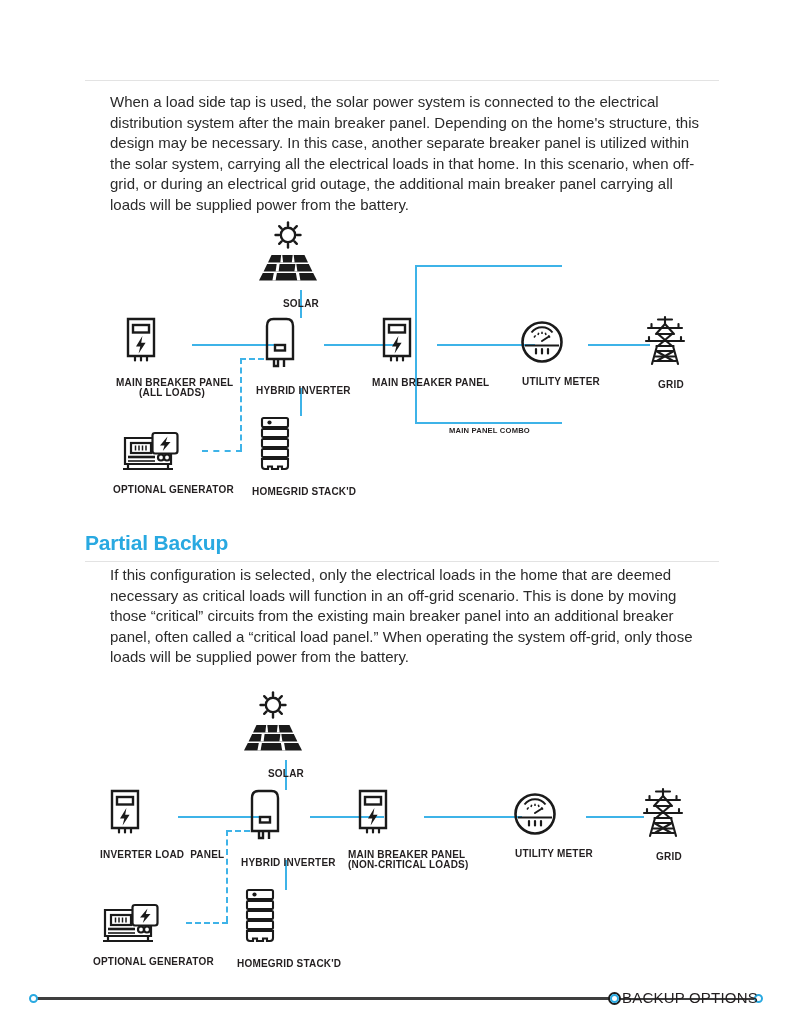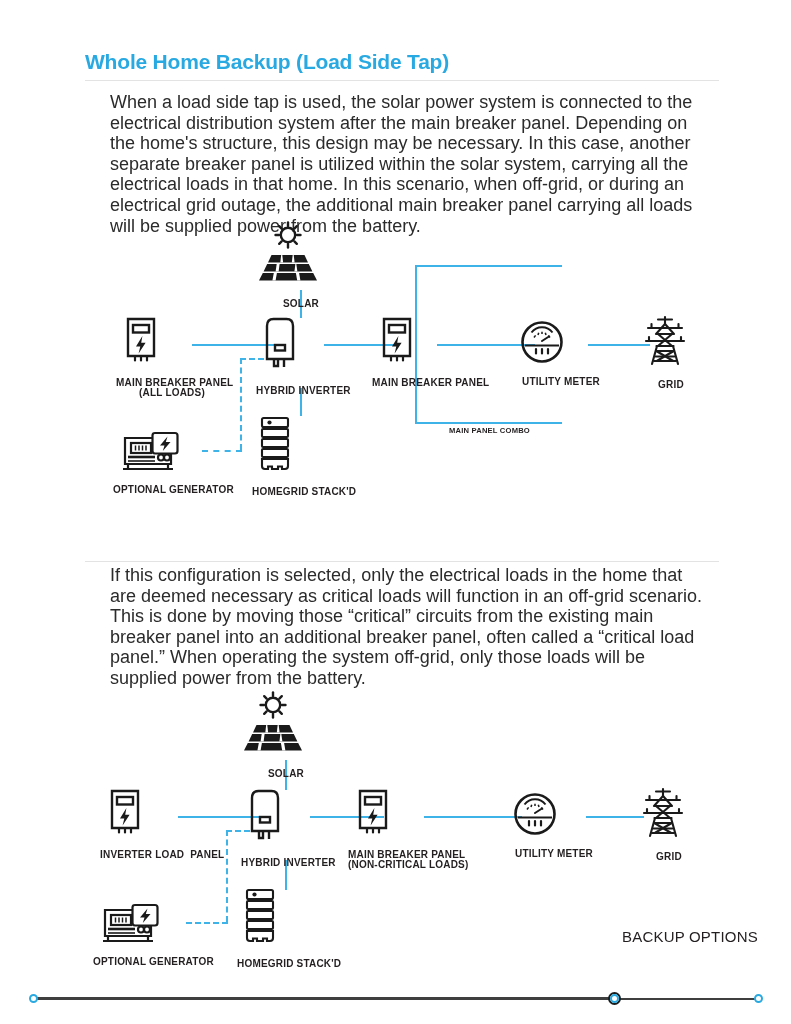--- a/index.html
+++ b/index.html
@@ -15,21 +15,21 @@
     position:absolute;left:85px;
     font-size:21px;font-weight:bold;letter-spacing:-0.2px;
     color:#29a9e1;white-space:nowrap;
   }
   .head-rule{
     position:absolute;left:85px;width:634px;height:1px;
     background:#e3e3e3;
   }
   .body-text{
     position:absolute;left:110px;width:600px;
-    font-size:18px;line-height:20.6px;color:#2b2b2b;
+    font-size:15px;line-height:20.6px;color:#2b2b2b;
   }
 
   
   .diagram{position:absolute;left:0;top:0;width:791px;}
   .node{position:absolute;text-align:center;}
   .node .glyph{display:block;margin:0 auto;}
   .node .cap{
     display:block;font-size:10px;font-weight:bold;
     letter-spacing:0.2px;line-height:9.6px;color:#231f20;
     white-space:pre;margin-top:11px;
@@ -73,21 +73,20 @@
     position:absolute;font-size:15px;color:#231f20;
     letter-spacing:0.2px;white-space:nowrap;
   }
   svg{display:block;overflow:visible;}
 </style>
 </head>
 <body>
 
 <div class="page">
 
-  <div class="section-head" style="top:50px;">Whole Home Backup (Load Side Tap)</div>
   <div class="head-rule" style="top:80px;"></div>
   <div class="body-text" style="top:92px;">When a load side tap is used, the solar power system is connected to the electrical distribution system after the main breaker panel. Depending on the home's structure, this design may be necessary. In this case, another separate breaker panel is utilized within the solar system, carrying all the electrical loads in that home. In this scenario, when off-grid, or during an electrical grid outage, the additional main breaker panel carrying all loads will be supplied power from the battery.</div>
 
   <div class="diagram">
 
     <div class="bracket" style="left:415px;top:265px;width:145px;height:155px;border-right:none;"></div>
 
     <div class="wire wire-v" style="left:300px;top:290px;height:28px;"></div>
 
     <div class="wire wire-h" style="left:192px;top:344px;width:85px;"></div>
@@ -279,20 +278,21 @@
           </g>
           <circle cx="17.5" cy="6.5" r="2.1" fill="#1a1a1a"></circle>
         </svg>
       </span>
       <span class="cap">HOMEGRID STACK'D</span>
     </div>
 
     <div class="lbl-plain" style="left:449px;top:426px;">MAIN PANEL COMBO</div>
   </div>
 
+  <div class="section-head" style="top:531px;">Partial Backup</div>
   <div class="head-rule" style="top:561px;"></div>
   <div class="body-text" style="top:565px;">If this configuration is selected, only the electrical loads in the home that are deemed necessary as critical loads will function in an off-grid scenario. This is done by moving those “critical” circuits from the existing main breaker panel into an additional breaker panel, often called a “critical load panel.” When operating the system off-grid, only those loads will be supplied power from the battery.</div>
 
   <div class="diagram">
 
     <div class="wire wire-v" style="left:285px;top:760px;height:30px;"></div>
     <div class="wire wire-h" style="left:178px;top:816px;width:84px;"></div>
     <div class="wire wire-h" style="left:310px;top:816px;width:74px;"></div>
     <div class="wire wire-h" style="left:424px;top:816px;width:98px;"></div>
     <div class="wire wire-h" style="left:586px;top:816px;width:58px;"></div>
@@ -479,15 +479,15 @@
       <span class="cap">HOMEGRID STACK'D</span>
     </div>
   </div>
 
   <div class="footer-thick" style="left:33px;top:997px;width:582px;"></div>
   <div class="footer-thin" style="left:613px;top:998px;width:145px;"></div>
   <div class="dot" style="left:29px;top:994px;width:9px;height:9px;"></div>
   <div class="dot-ring" style="left:608px;top:992px;width:13px;height:13px;"></div>
   <div class="dot" style="left:610px;top:994px;width:9px;height:9px;"></div>
   <div class="dot" style="left:754px;top:994px;width:9px;height:9px;"></div>
-  <div class="footer-label" style="left:622px;top:928px;">BACKUP OPTIONS</div>
+  <div class="footer-label" style="left:622px;top:989px;">BACKUP OPTIONS</div>
 
 </div>
 
 </body></html>

